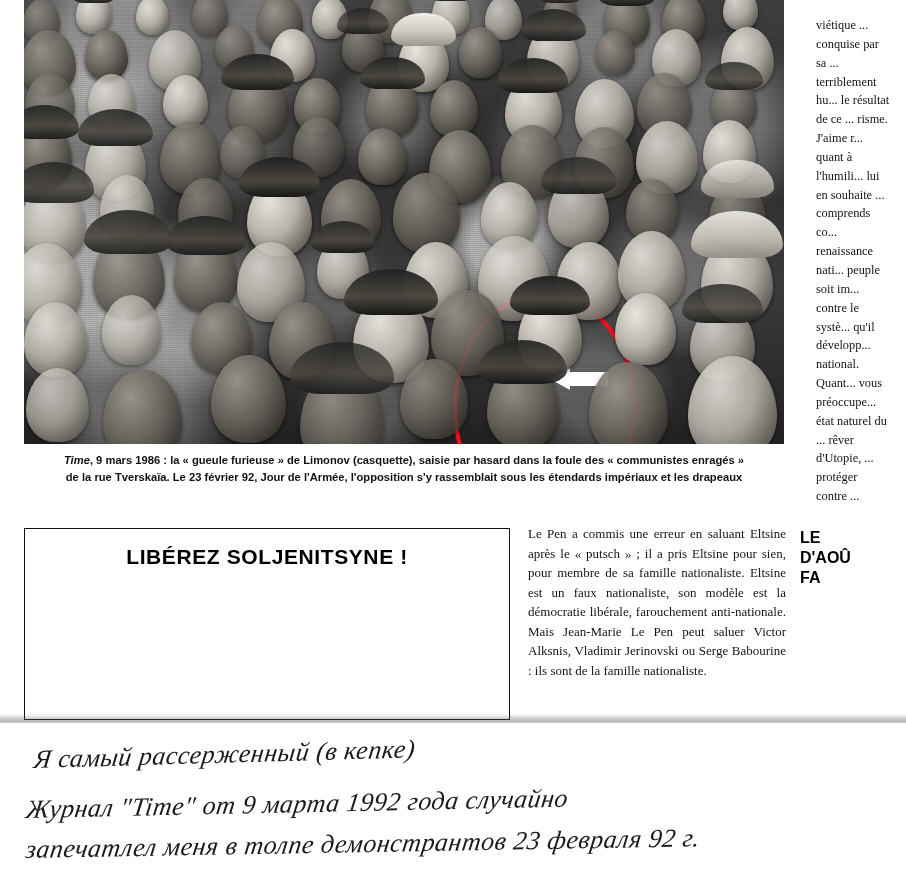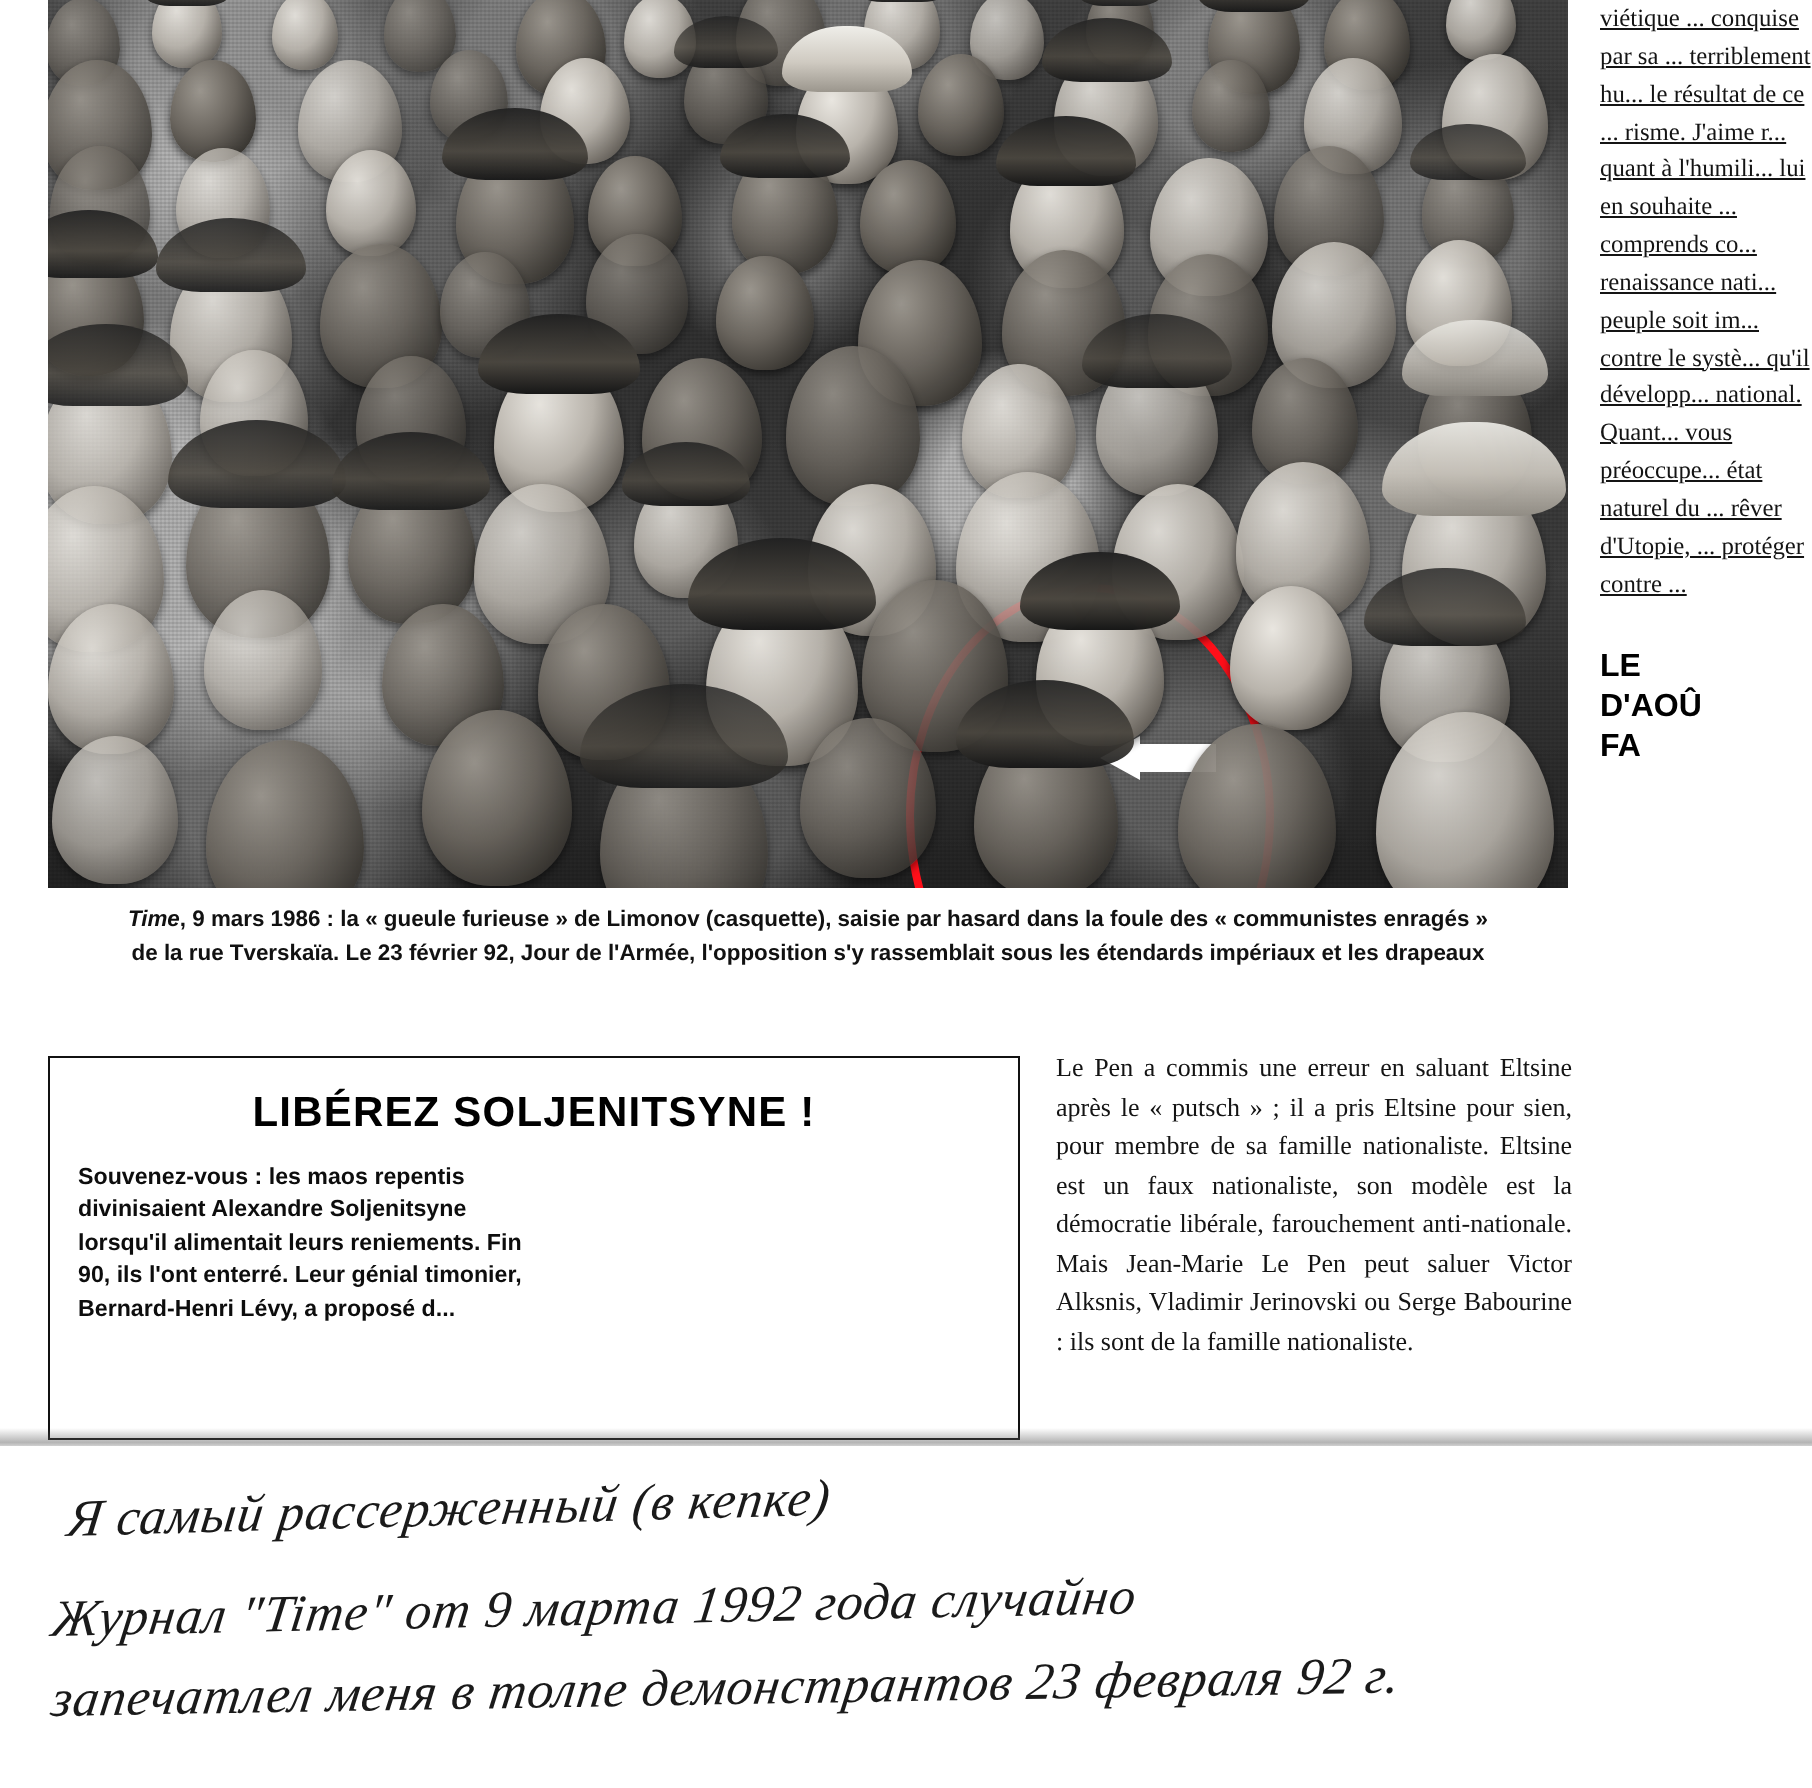--- a/index.html
+++ b/index.html
@@ -179,21 +179,21 @@
   #right-column {
     position: absolute;
     left: 800px; top: 0px;
     width: 106px;
     height: 723px;
     overflow: hidden;
     font-size: 12.4px;
     line-height: 1.52;
     color: #141414;
   }
-  #right-column p { margin: 0; text-decoration: underline; }
+  #right-column p { margin: 16px; }
   #right-head {
     font-family: "Liberation Sans", sans-serif;
     font-weight: 700;
     font-size: 16px;
     line-height: 1.25;
     color: #000;
     margin: 22px 0 14px 0;
   }
   .rc-para {
     font-family: "Liberation Sans", sans-serif;
@@ -354,21 +354,20 @@
   <div id="photo-caption">
     <span class="it">Time</span><span>, 9 mars 1986 : la « gueule furieuse » de Limonov (casquette), saisie par hasard dans la foule des « communistes enragés »</span>
     <br>
     <span>de la rue Tverskaïa. Le 23 février 92, Jour de l'Armée, l'opposition s'y rassemblait sous les étendards impériaux et les drapeaux</span>
     <br>
   </div>
 
   <div id="left-article">
     <h2>LIBÉREZ SOLJENITSYNE !</h2>
     <div id="left-cols">
-      <div class="col">Souvenez-vous : les maos repentis divinisaient Alexandre Soljenitsyne lorsqu'il alimentait leurs reniements. Fin 90, ils l'ont enterré. Leur génial timonier, Bernard-Henri Lévy, a proposé d...</div>
     </div>
   </div>
 
   <div id="mid-column">Le Pen a commis une erreur en saluant Eltsine après le « putsch » ; il a pris Eltsine pour sien, pour membre de sa famille nationaliste. Eltsine est un faux nationaliste, son modèle est la démocratie libérale, farouchement anti-nationale. Mais Jean-Marie Le Pen peut saluer Victor Alksnis, Vladimir Jerinovski ou Serge Babourine : ils sont de la famille nationaliste.</div>
 
   <div id="right-column">
     <p>viétique ... conquise par sa ... terriblement hu... le résultat de ce ... risme. J'aime r... quant à l'humili... lui en souhaite ... comprends co... renaissance nati... peuple soit im... contre le systè... qu'il développ... national. Quant... vous préoccupe... état naturel du ... rêver d'Utopie, ... protéger contre ...</p>
 
     <div id="right-head">
       <span>LE</span><br>

